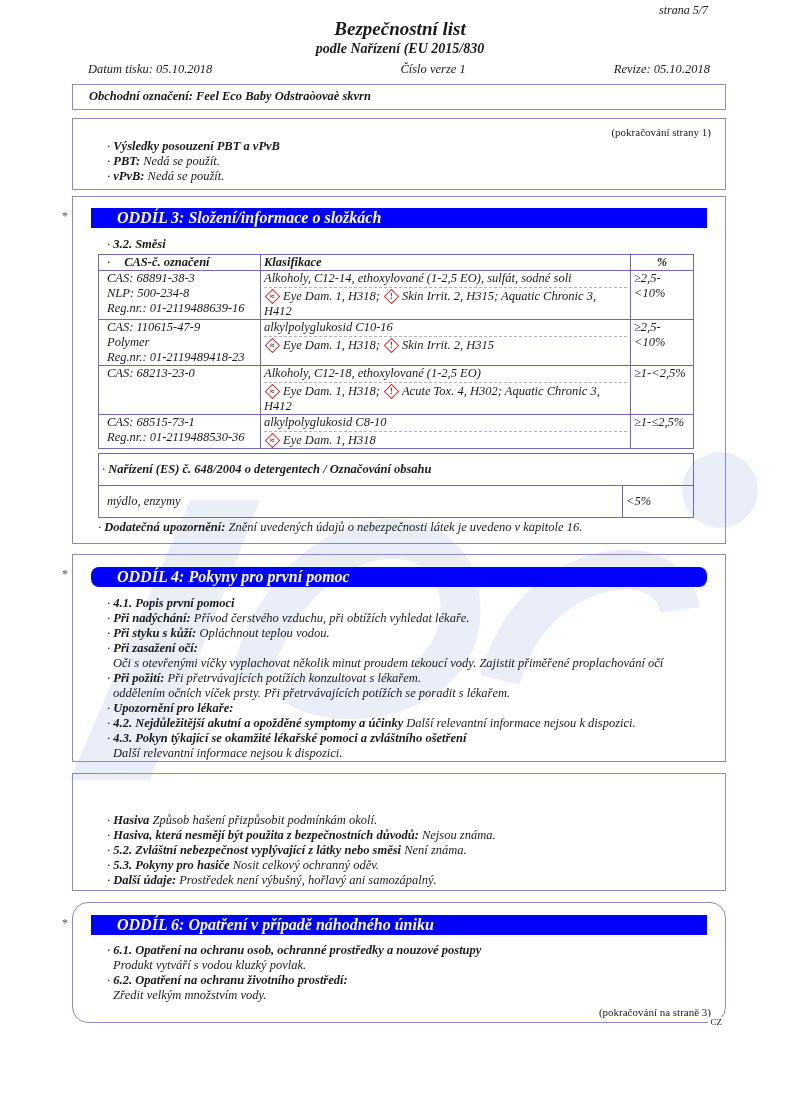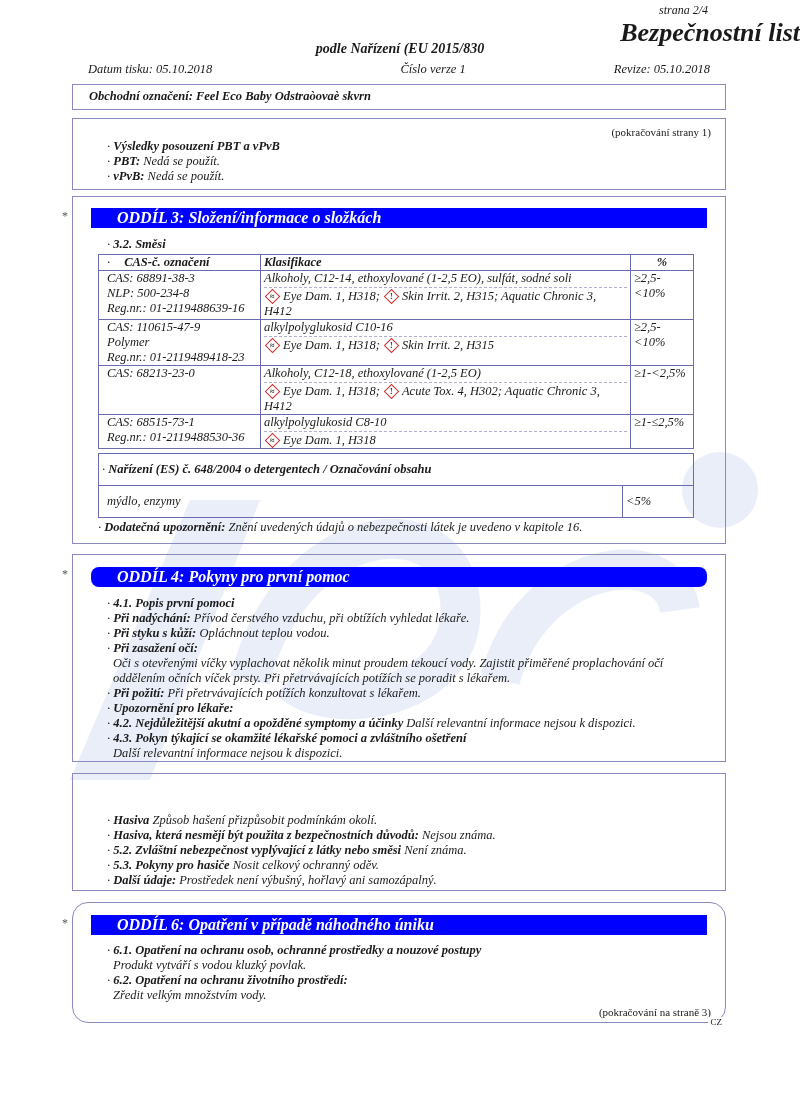--- a/index.html
+++ b/index.html
@@ -7,22 +7,22 @@
     width: 800px; height: 1100px; position: relative; overflow: hidden;
     font-family: "Liberation Serif", "DejaVu Serif", serif;
     color: #1a1a1a; font-style: italic;
   }
   .watermark {
     position: absolute; left: 30px; top: 380px; width: 760px; height: 420px;
     pointer-events: none; opacity: 0.10;
   }
   .page-num { position: absolute; right: 92px; top: 3px; font-size: 12px; }
   .doc-title {
-    position: absolute; left: 0; right: 0; top: 18px; text-align: right;
-    font-size: 26px; font-weight: bold;
+    position: absolute; left: 0; right: 0; top: 18px; text-align: center;
+    font-size: 19px; font-weight: bold;
   }
   .doc-subtitle {
     position: absolute; left: 0; right: 0; top: 41px; text-align: center;
     font-size: 14px; font-weight: bold;
   }
   .meta-row {
     position: absolute; left: 88px; width: 622px; top: 62px;
     display: flex; justify-content: space-between; font-size: 12.5px;
   }
   .meta-row span:nth-child(2) { margin-left: 40px; }
@@ -72,21 +72,21 @@
 </head>
 <body>
 
 <svg class="watermark" viewBox="0 0 760 420">
   <path d="M40 400 L160 120 L230 120 L120 400 Z" fill="#3060c0"></path>
   <path d="M220 300 C260 140, 420 120, 430 220 C440 320, 300 340, 260 300" stroke="#3060c0" stroke-width="40" fill="none"></path>
   <path d="M470 300 C500 180, 640 160, 650 230" stroke="#3060c0" stroke-width="40" fill="none"></path>
   <circle cx="690" cy="110" r="38" fill="#3060c0"></circle>
 </svg>
 
-<div class="page-num">strana 2/4</div>
+<div class="page-num">strana 5/7</div>
 <div class="doc-title">Bezpečnostní list</div>
 <div class="doc-subtitle">podle Nařízení (EU 2015/830</div>
 <div class="meta-row">
   <span>Datum tisku: 05.10.2018</span>
   <span>Číslo verze 1</span>
   <span>Revize: 05.10.2018</span>
 </div>
 
 <div class="box trade-box">
   <div class="txt">Obchodní označení: Feel Eco Baby Odstraòovaè skvrn</div>
@@ -179,22 +179,22 @@
 
 <div class="asterisk" style="top:567px;">*</div>
 <div class="box" style="top:554px;height:206px;">
   <div class="section-bar" style="top:12px;border-radius:8px;">ODDÍL 4: Pokyny pro první pomoc</div>
   <div class="content" style="top:41px;left:34px;">
     <div class="line dot"><b>4.1. Popis první pomoci</b></div>
     <div class="line dot"><b>Při nadýchání:</b><span> Přívod čerstvého vzduchu, při obtížích vyhledat lékaře.</span></div>
     <div class="line dot"><b>Při styku s kůží:</b><span> Opláchnout teplou vodou.</span></div>
     <div class="line dot"><b>Při zasažení očí:</b></div>
     <div class="line indent">Oči s otevřenými víčky vyplachovat několik minut proudem tekoucí vody. Zajistit přiměřené proplachování očí</div>
+    <div class="line dot"><b>Při požití:</b><span> Při přetrvávajících potížích konzultovat s lékařem.</span></div>
     <div class="line indent">oddělením očních víček prsty. Při přetrvávajících potížích se poradit s lékařem.</div>
-    <div class="line dot"><b>Při požití:</b><span> Při přetrvávajících potížích konzultovat s lékařem.</span></div>
     <div class="line dot"><b>Upozornění pro lékaře:</b></div>
     <div class="line dot"><b>4.2. Nejdůležitější akutní a opožděné symptomy a účinky</b><span> Další relevantní informace nejsou k dispozici.</span></div>
     <div class="line dot"><b>4.3. Pokyn týkající se okamžité lékařské pomoci a zvláštního ošetření</b></div>
     <div class="line indent">Další relevantní informace nejsou k dispozici.</div>
   </div>
 </div>
 
 <div class="box" style="top:773px;height:116px;">
   <div class="content" style="top:39px;left:34px;">
     <div class="line dot"><b>Hasiva</b><span> Způsob hašení přizpůsobit podmínkám okolí.</span></div>

